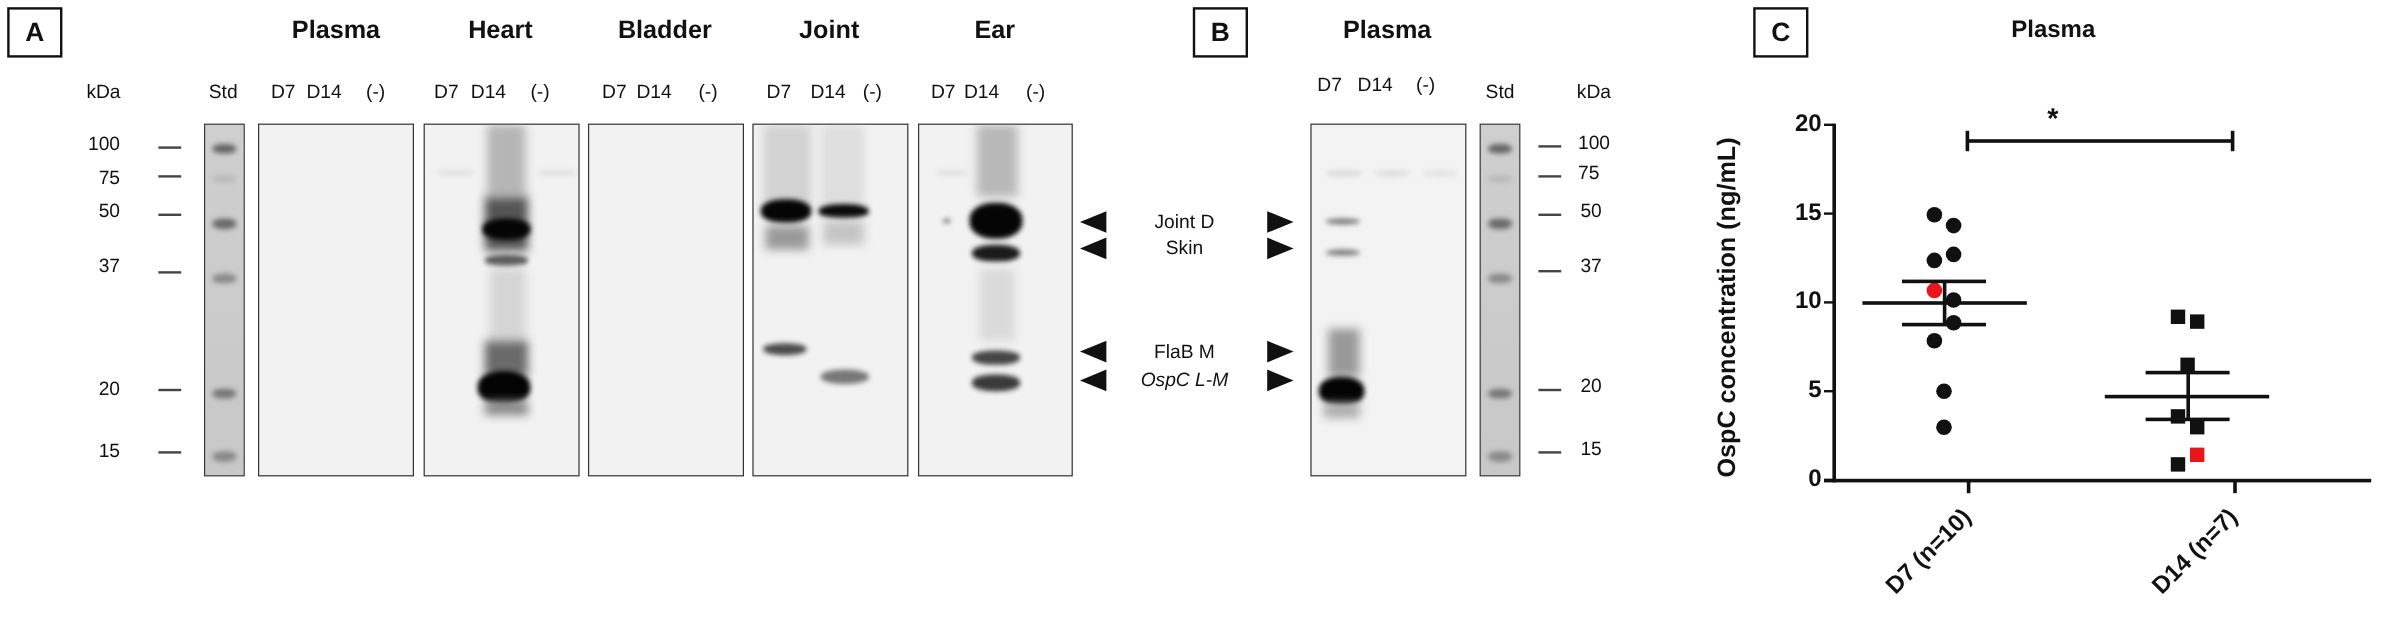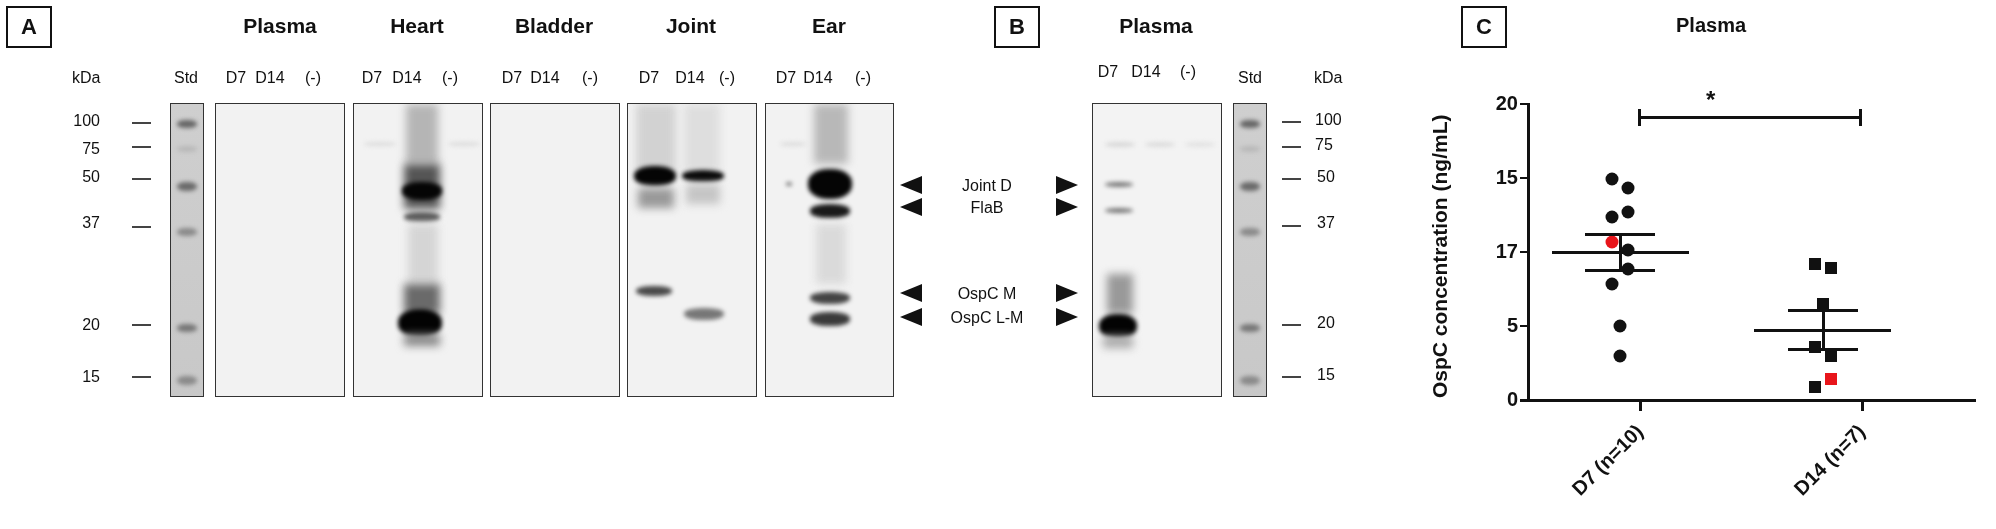--- a/index.html
+++ b/index.html
@@ -128,29 +128,29 @@
   <div class="band" style="left:44px;width:40px;top:188px;height:12px;background:#444;"></div>
   <div class="band" style="left:44px;width:40px;top:208px;height:14px;background:#3a3a3a;"></div>
 </div>
 
 <div>
   <div class="arrow-l" style="left:900px;top:176px;"></div>
   <div class="marker-lbl" style="left:932px;top:177px;">Joint D</div>
   <div class="arrow-r" style="left:1056px;top:176px;"></div>
 
   <div class="arrow-l" style="left:900px;top:198px;"></div>
-  <div class="marker-lbl" style="left:932px;top:199px;">FlaB</div>
+  <div class="marker-lbl" style="left:932px;top:199px;">Skin</div>
   <div class="arrow-r" style="left:1056px;top:198px;"></div>
 
   <div class="arrow-l" style="left:900px;top:284px;"></div>
-  <div class="marker-lbl" style="left:932px;top:285px;">OspC M</div>
+  <div class="marker-lbl" style="left:932px;top:285px;">FlaB M</div>
   <div class="arrow-r" style="left:1056px;top:284px;"></div>
 
   <div class="arrow-l" style="left:900px;top:308px;"></div>
-  <div class="marker-lbl" style="left:932px;top:309px;">OspC L-M</div>
+  <div class="marker-lbl" style="left:932px;top:309px;font-style:italic;">OspC L-M</div>
   <div class="arrow-r" style="left:1056px;top:308px;"></div>
 </div>
 
 <div class="panel-letter" style="left:994px;top:6px;">B</div>
 <div class="tissue-title" style="left:1086px;top:14px;">Plasma</div>
 <div class="lane-lbl" style="left:1088px;top:63px;">D7</div>
 <div class="lane-lbl" style="left:1126px;top:63px;">D14</div>
 <div class="lane-lbl" style="left:1168px;top:63px;">(-)</div>
 <div class="lane-lbl" style="left:1230px;top:69px;">Std</div>
 <div class="kda" style="left:1314px;top:69px;">kDa</div>
@@ -197,21 +197,21 @@
 
 <div class="line" style="left:1527px;top:103px;width:3px;height:299px;"></div>
 <div class="line" style="left:1520px;top:399px;width:456px;height:3px;"></div>
 
 <div>
   <div class="line" style="left:1520px;top:399px;width:8px;height:2px;"></div>
   <div class="ytick-lbl" style="left:1488px;top:388px;">0</div>
   <div class="line" style="left:1520px;top:325px;width:8px;height:2px;"></div>
   <div class="ytick-lbl" style="left:1488px;top:314px;">5</div>
   <div class="line" style="left:1520px;top:251px;width:8px;height:2px;"></div>
-  <div class="ytick-lbl" style="left:1488px;top:240px;">17</div>
+  <div class="ytick-lbl" style="left:1488px;top:240px;">10</div>
   <div class="line" style="left:1520px;top:177px;width:8px;height:2px;"></div>
   <div class="ytick-lbl" style="left:1488px;top:166px;">15</div>
   <div class="line" style="left:1520px;top:103px;width:8px;height:2px;"></div>
   <div class="ytick-lbl" style="left:1488px;top:92px;">20</div>
 </div>
 
 <div class="line" style="left:1639px;top:401px;width:3px;height:10px;"></div>
 <div class="line" style="left:1861px;top:401px;width:3px;height:10px;"></div>
 <div class="xtick-lbl" style="right:364px;top:420px;">D7 (n=10)</div>
 <div class="xtick-lbl" style="right:142px;top:420px;">D14 (n=7)</div>

